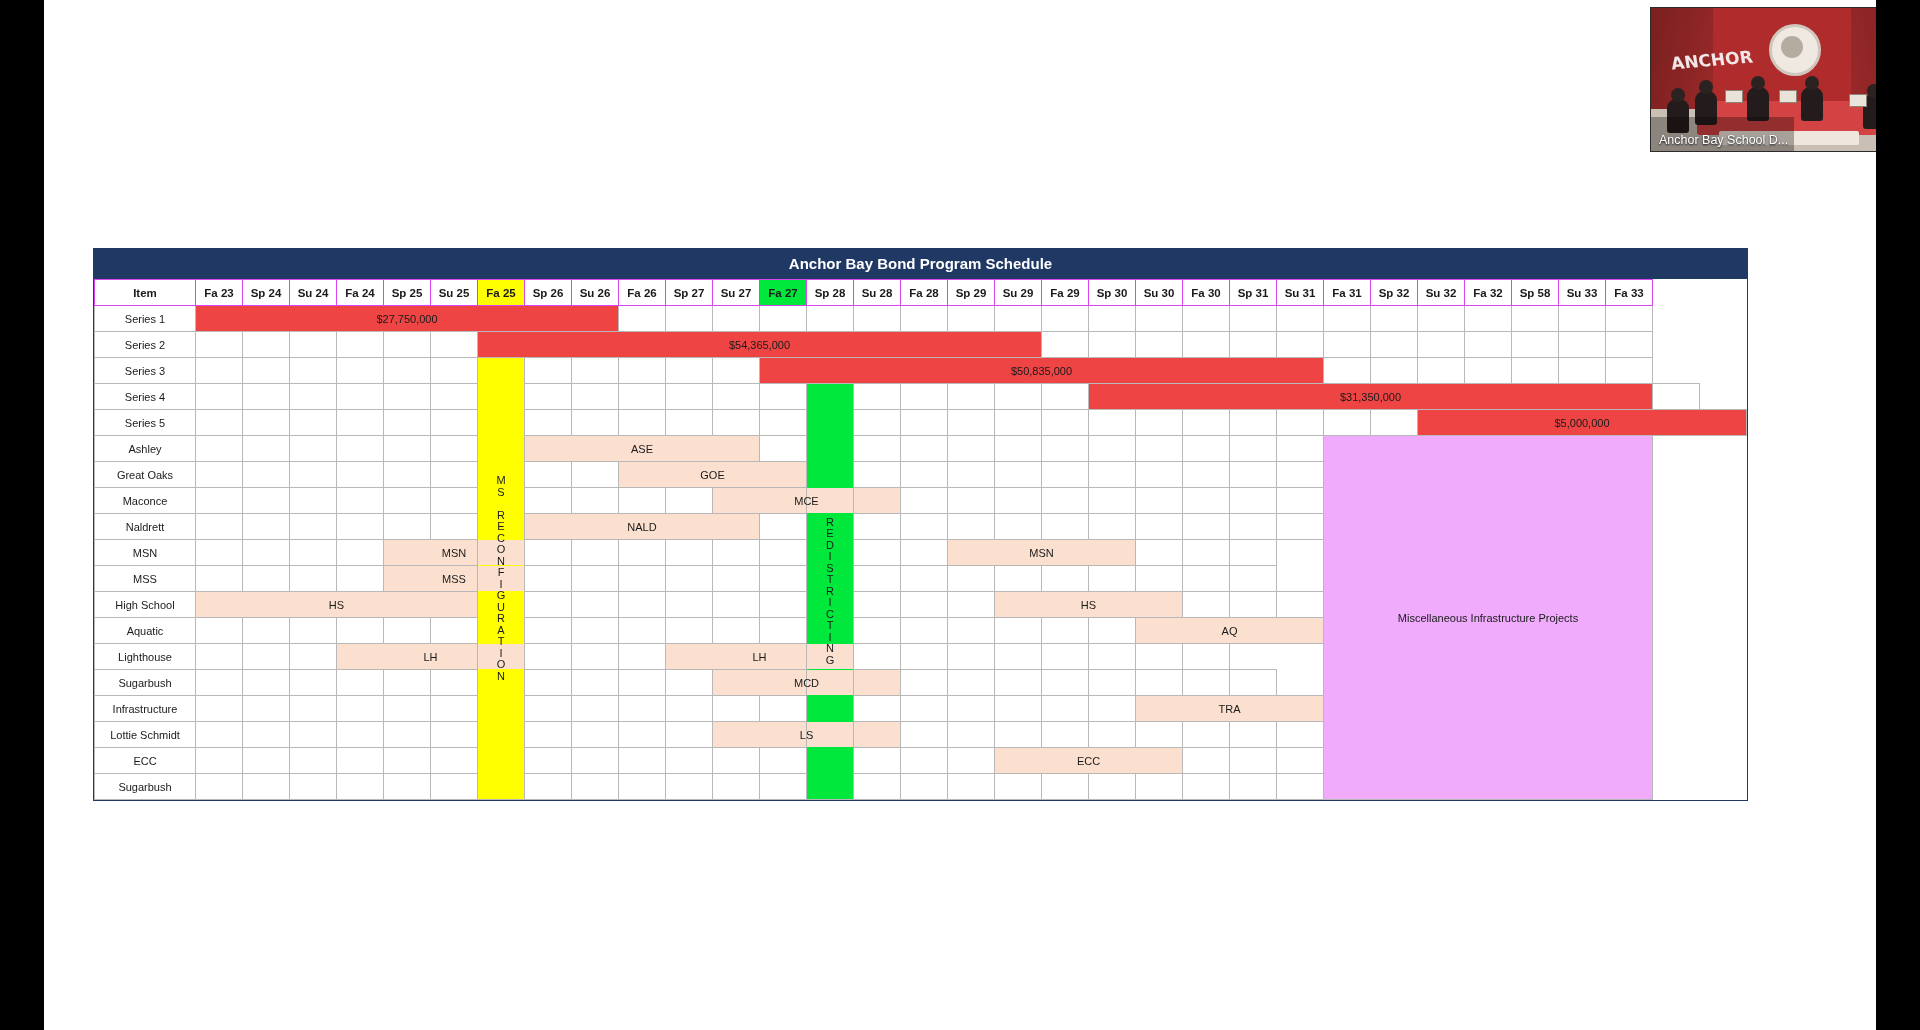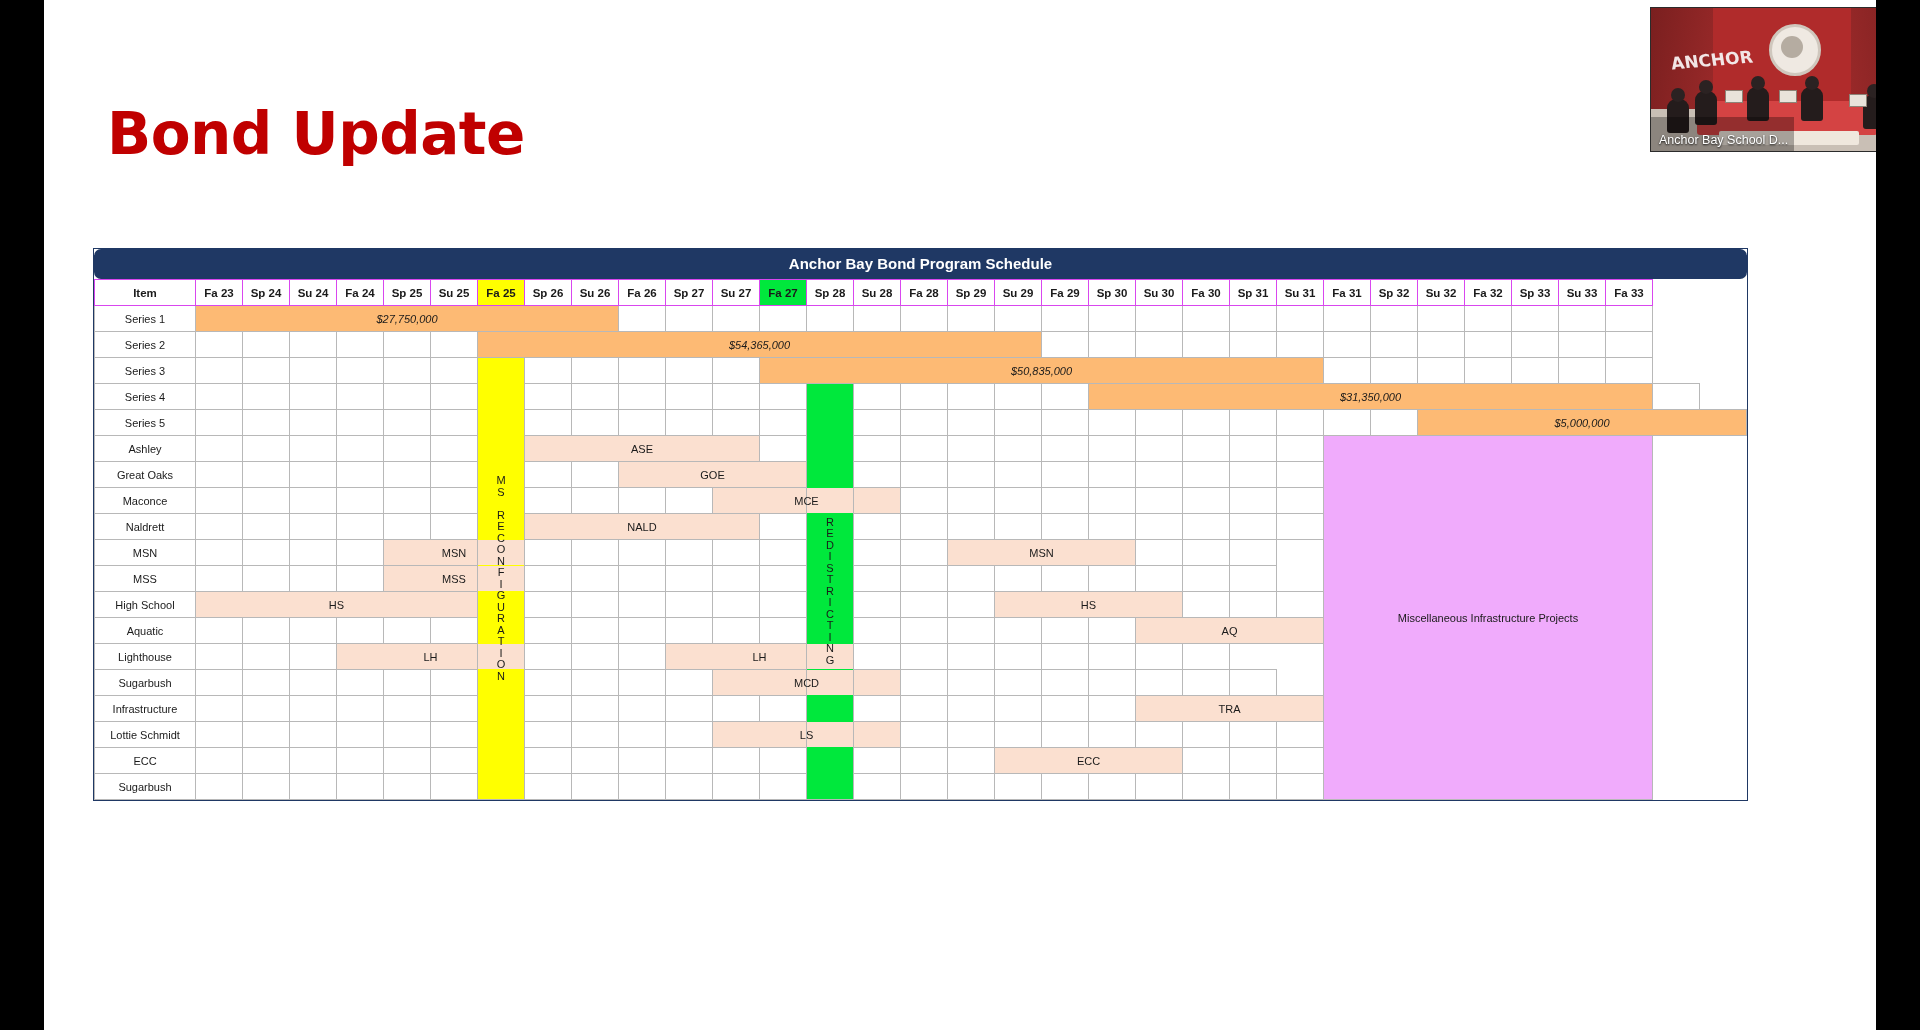--- a/index.html
+++ b/index.html
@@ -130,21 +130,20 @@
     background: #ffffff;
   }
   #sched-title {
     height: 30px;
     line-height: 30px;
     text-align: center;
     background: #1f3864;
     color: #ffffff;
     font-size: 15px;
     font-weight: bold;
-    border-radius: 7px;
   }
   table.grid {
     border-collapse: collapse;
     width: 100%;
     table-layout: fixed;
   }
   table.grid td, table.grid th {
     border: 1px solid #b8b8b8;
     height: 25px;
     font-size: 11px;
@@ -162,24 +161,23 @@
   }
   td.itemcell, th.itemcell {
     width: 100px;
     font-size: 11.5px;
     text-align: center;
     border: 1px solid #808080;
   }
   .hdr-hl-yellow { background: #ffff00 !important; }
   .hdr-hl-green  { background: #00e83c !important; margin-left: 12px; }
   .money {
-    background: #fdba74;
+    background: #ef4444;
     font-size: 11px;
     text-align: center;
-    font-style: italic;
   }
   .vert-yellow {
     background: #ffff00;
     color: #c00000;
     font-size: 10px;
     line-height: 11.5px;
     font-weight: bold;
   }
   .vert-green {
     background: #00e83c;
@@ -203,21 +201,20 @@
   }
   .vstack { display: block; }
 </style>
 </head>
 <body>
 
 <div id="stage">
 
   <div id="slide">
 
-    <div id="slide-title">Bond Update</div>
 
     <div id="schedule">
       <div id="sched-title">Anchor Bay Bond Program Schedule</div>
       <table class="grid">
         <thead>
           <tr>
             <th class="hdr itemcell">Item</th>
           <th class="hdr">Fa 23</th>
               <th class="hdr">Sp 24</th>
               <th class="hdr">Su 24</th>
@@ -239,21 +236,21 @@
               <th class="hdr">Fa 29</th>
               <th class="hdr">Sp 30</th>
               <th class="hdr">Su 30</th>
               <th class="hdr">Fa 30</th>
               <th class="hdr">Sp 31</th>
               <th class="hdr">Su 31</th>
               <th class="hdr">Fa 31</th>
               <th class="hdr">Sp 32</th>
               <th class="hdr">Su 32</th>
               <th class="hdr">Fa 32</th>
-              <th class="hdr">Sp 33</th>
+              <th class="hdr">Sp 58</th>
               <th class="hdr">Su 33</th>
               <th class="hdr">Fa 33</th>
             </tr>
         </thead>
         <tbody id="sched-body">
             <tr>
               <td class="itemcell">Series 1</td>
               <td class="money" colspan="9">$27,750,000</td>
               <td>&nbsp;</td>
               <td>&nbsp;</td>

